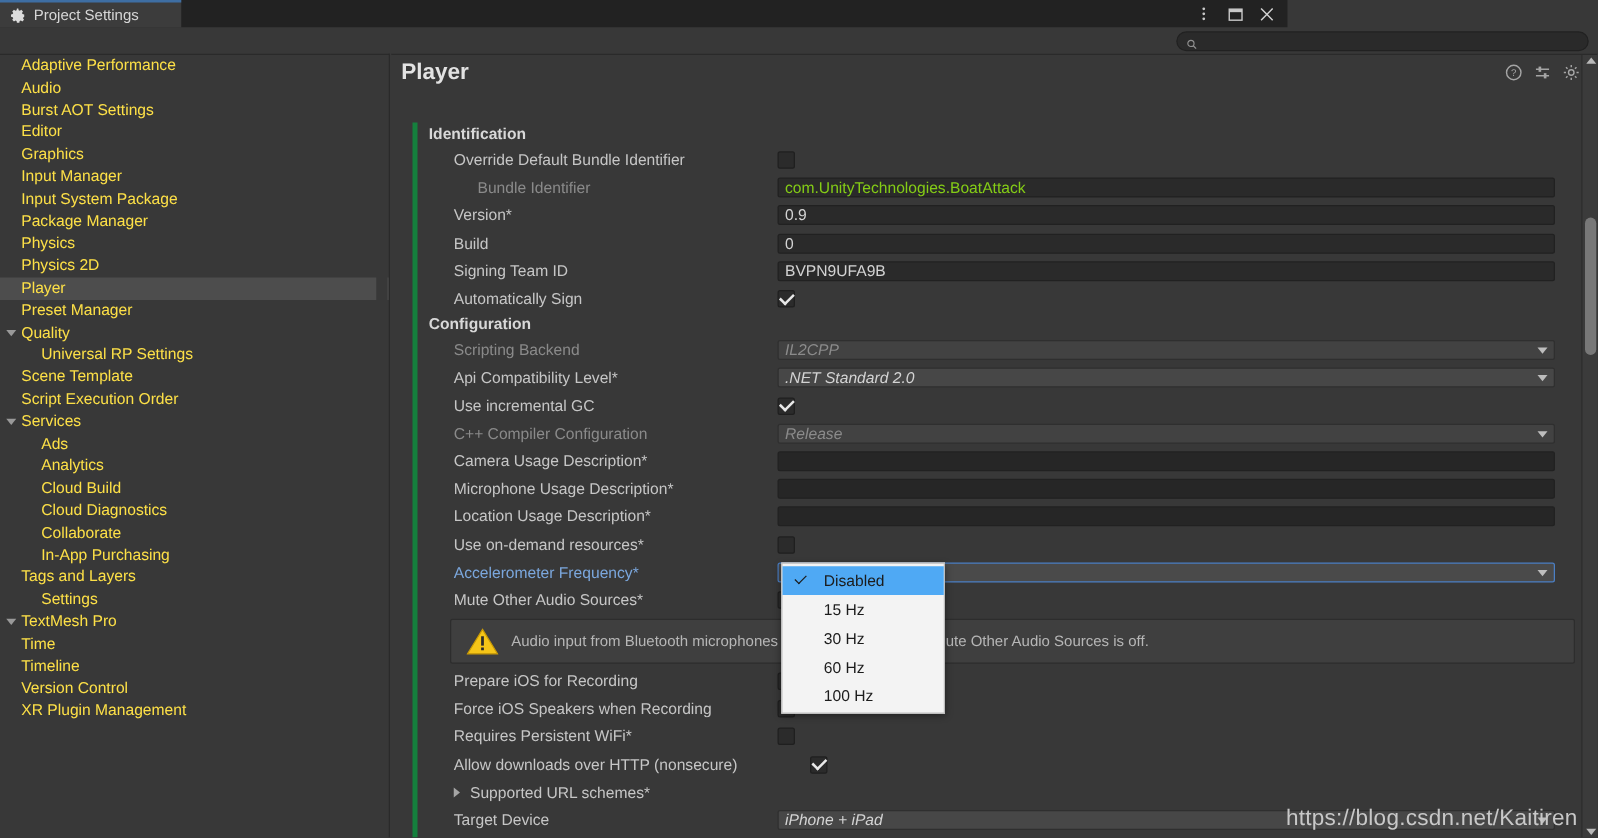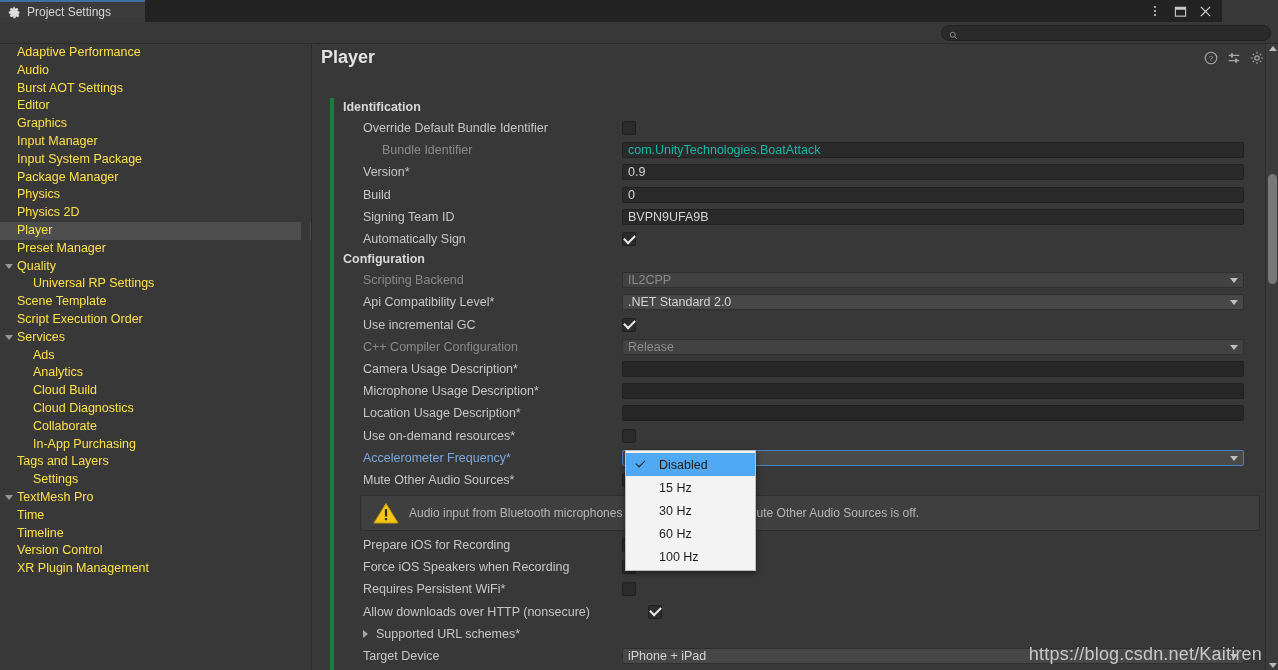--- a/index.html
+++ b/index.html
@@ -8,21 +8,21 @@
     background: #383838;
     font-family: "Liberation Sans", sans-serif;
     font-size: 12px;
     color: #c4c4c4;
     overflow: hidden;
   }
   #app { position: relative; width: 1278px; height: 670px; background: #383838; }
 
   
   .titlebar {
-    position: absolute; left: 0; top: 0; width: 1222px; height: 22px;
+    position: absolute; left: 0; top: 0; width: 1030px; height: 22px;
     background: #222222;
   }
   .tab {
     position: absolute; left: 0; top: 0; width: 145px; height: 22px;
     background: #3c3c3c;
     border-top: 2px solid #3e6ea3;
     display: flex; align-items: center; padding-left: 8px; gap: 6px;
     font-size: 12px; color: #d6d6d6;
   }
   .tab .gear { display: inline-block; width: 13px; height: 13px; }
@@ -118,27 +118,27 @@
     content: ""; display: block; width: 9px; height: 5px;
     border-left: 2px solid #e8e8e8; border-bottom: 2px solid #e8e8e8;
     transform: rotate(-45deg) translate(1px,-1px);
   }
 
   .field {
     height: 16px; background: #2a2a2a; border: 1px solid #212121; border-radius: 2px;
     display: flex; align-items: center; padding: 0 5px;
     font-size: 12.5px; color: #d3d3d3; width: 622px;
   }
-  .field.dim { color: #14b8a6; }
+  .field.dim { color: #84cc16; }
   .field.empty { background: #262626; }
 
   .dropdown {
     height: 16px; background: #474747; border: 1px solid #2f2f2f; border-radius: 2px;
     display: flex; align-items: center; padding: 0 5px;
-    font-size: 12.5px; color: #d3d3d3; width: 622px; position: relative;
+    font-size: 12.5px; color: #d3d3d3; width: 622px; position: relative; font-style: italic;
   }
   .dropdown.dim { background: #424242; color: #8b8b8b; }
   .dropdown.focused { border: 1px solid #4b7fc4; background: #4a4a4a; }
   .dd-arrow {
     position: absolute; right: 5px; top: 5px;
     width: 0; height: 0;
     border-left: 4.5px solid transparent; border-right: 4.5px solid transparent;
     border-top: 5px solid #bdbdbd;
   }
 

